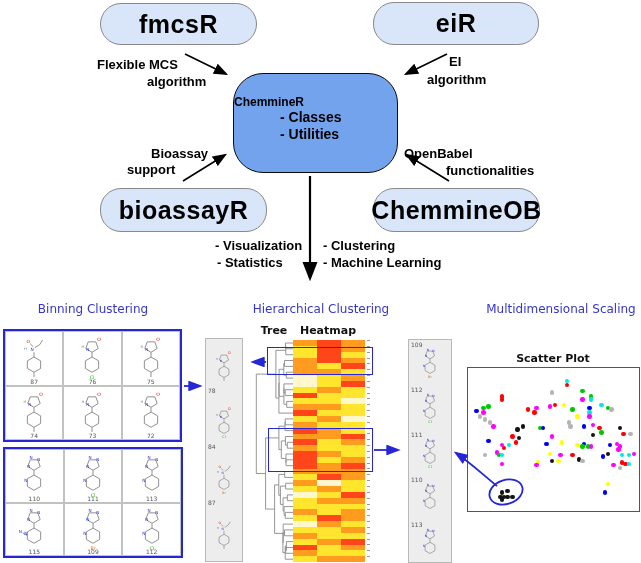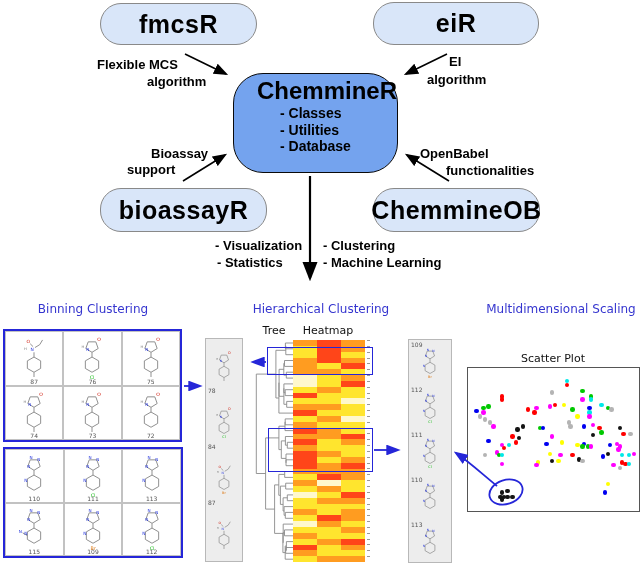--- a/index.html
+++ b/index.html
@@ -3,28 +3,28 @@
 <meta charset="utf-8">
 <style>
   html,body{margin:0;padding:0;background:#fff;}
   #stage{position:relative;width:641px;height:563px;background:#ffffff;overflow:hidden;
          font-family:"Liberation Sans",sans-serif;color:#000;}
   .pkg{position:absolute;display:flex;align-items:center;justify-content:center;
        background:#d9e6f9;border:1px solid #898989;border-radius:21px;
        font-weight:bold;font-size:25px;letter-spacing:0.5px;}
   #center-box{position:absolute;left:233px;top:73px;width:165px;height:100px;
        background:#74a3ee;border:1.6px solid #0a0a0a;border-radius:30px;box-sizing:border-box;}
-  #center-title{text-align:right;font-weight:bold;font-size:24px;padding-top:3px;}
+  #center-title{text-align:left;font-weight:bold;font-size:12px;padding-top:21px;}
   .center-item{padding-left:46px;font-weight:bold;font-size:14px;line-height:16.5px;}
   .lbl{position:absolute;font-weight:bold;font-size:13px;white-space:nowrap;}
   .outlbl{position:absolute;font-weight:bold;font-size:13px;white-space:nowrap;}
   .sec-title{position:absolute;font-family:"DejaVu Sans",sans-serif;font-size:12px;
        color:#3535cf;text-align:center;white-space:nowrap;}
   .sub-lbl{position:absolute;font-family:"DejaVu Sans",sans-serif;font-size:11px;
-       color:#111;text-align:center;white-space:nowrap;}
+       color:#111;text-align:center;white-space:nowrap;font-weight:bold;}
   .grid{position:absolute;border:2px solid #2526d8;background:#fff;
        display:grid;grid-template-columns:1fr 1fr 1fr;grid-template-rows:1fr 1fr;box-sizing:border-box;}
   .cell{border:0.5px solid #c2c2c2;position:relative;display:flex;align-items:center;justify-content:center;overflow:hidden;}
   .cell .num{position:absolute;bottom:0px;left:0;right:0;text-align:center;font-size:6px;color:#555;
        font-family:"DejaVu Sans",sans-serif;}
   .strip{position:absolute;background:#ededed;border:1px solid #b8b8b8;box-sizing:border-box;}
   .scell{position:relative;display:flex;align-items:center;justify-content:center;overflow:hidden;}
   .scell .num{position:absolute;font-size:6px;color:#555;font-family:"DejaVu Sans",sans-serif;}
   #heatmap{position:absolute;left:293px;top:340px;width:72px;height:222px;display:flex;flex-direction:column;}
   .hrow{flex:1;display:flex;}
@@ -46,31 +46,30 @@
   <div class="pkg" style="left:100px;top:3px;width:155px;height:40px">fmcsR</div>
   <div class="pkg" style="left:373px;top:2px;width:164px;height:41px">eiR</div>
   <div class="pkg" style="left:100px;top:188px;width:165px;height:42px">bioassayR</div>
   <div class="pkg" style="left:373px;top:188px;width:165px;height:42px">ChemmineOB</div>
 
   <div id="center-box">
     <div id="center-title">ChemmineR</div>
     <div id="center-items">
         <div class="center-item">- Classes</div>
         <div class="center-item">- Utilities</div>
-        <div class="center-item">- Database</div>
       </div>
   </div>
 
   <span class="lbl" style="left:97px;top:57px">Flexible MCS</span>
   <span class="lbl" style="left:147px;top:74px">algorithm</span>
   <span class="lbl" style="left:449px;top:54px">EI</span>
   <span class="lbl" style="left:427px;top:72px">algorithm</span>
   <span class="lbl" style="left:151px;top:146px">Bioassay</span>
   <span class="lbl" style="left:127px;top:162px">support</span>
-  <span class="lbl" style="left:420px;top:146px">OpenBabel</span>
+  <span class="lbl" style="left:404px;top:146px">OpenBabel</span>
   <span class="lbl" style="left:446px;top:163px">functionalities</span>
 
   <span class="outlbl" style="left:215px;top:238px">- Visualization</span>
   <span class="outlbl" style="left:217px;top:255px">- Statistics</span>
   <span class="outlbl" style="left:323px;top:238px">- Clustering</span>
   <span class="outlbl" style="left:323px;top:255px">- Machine Learning</span>
 
   <div class="sec-title" style="left:18px;top:302px;width:150px">Binning Clustering</div>
   <div class="sec-title" style="left:239px;top:302px;width:164px">Hierarchical Clustering</div>
   <div class="sec-title" style="left:479px;top:302px;width:164px">Multidimensional Scaling</div>

